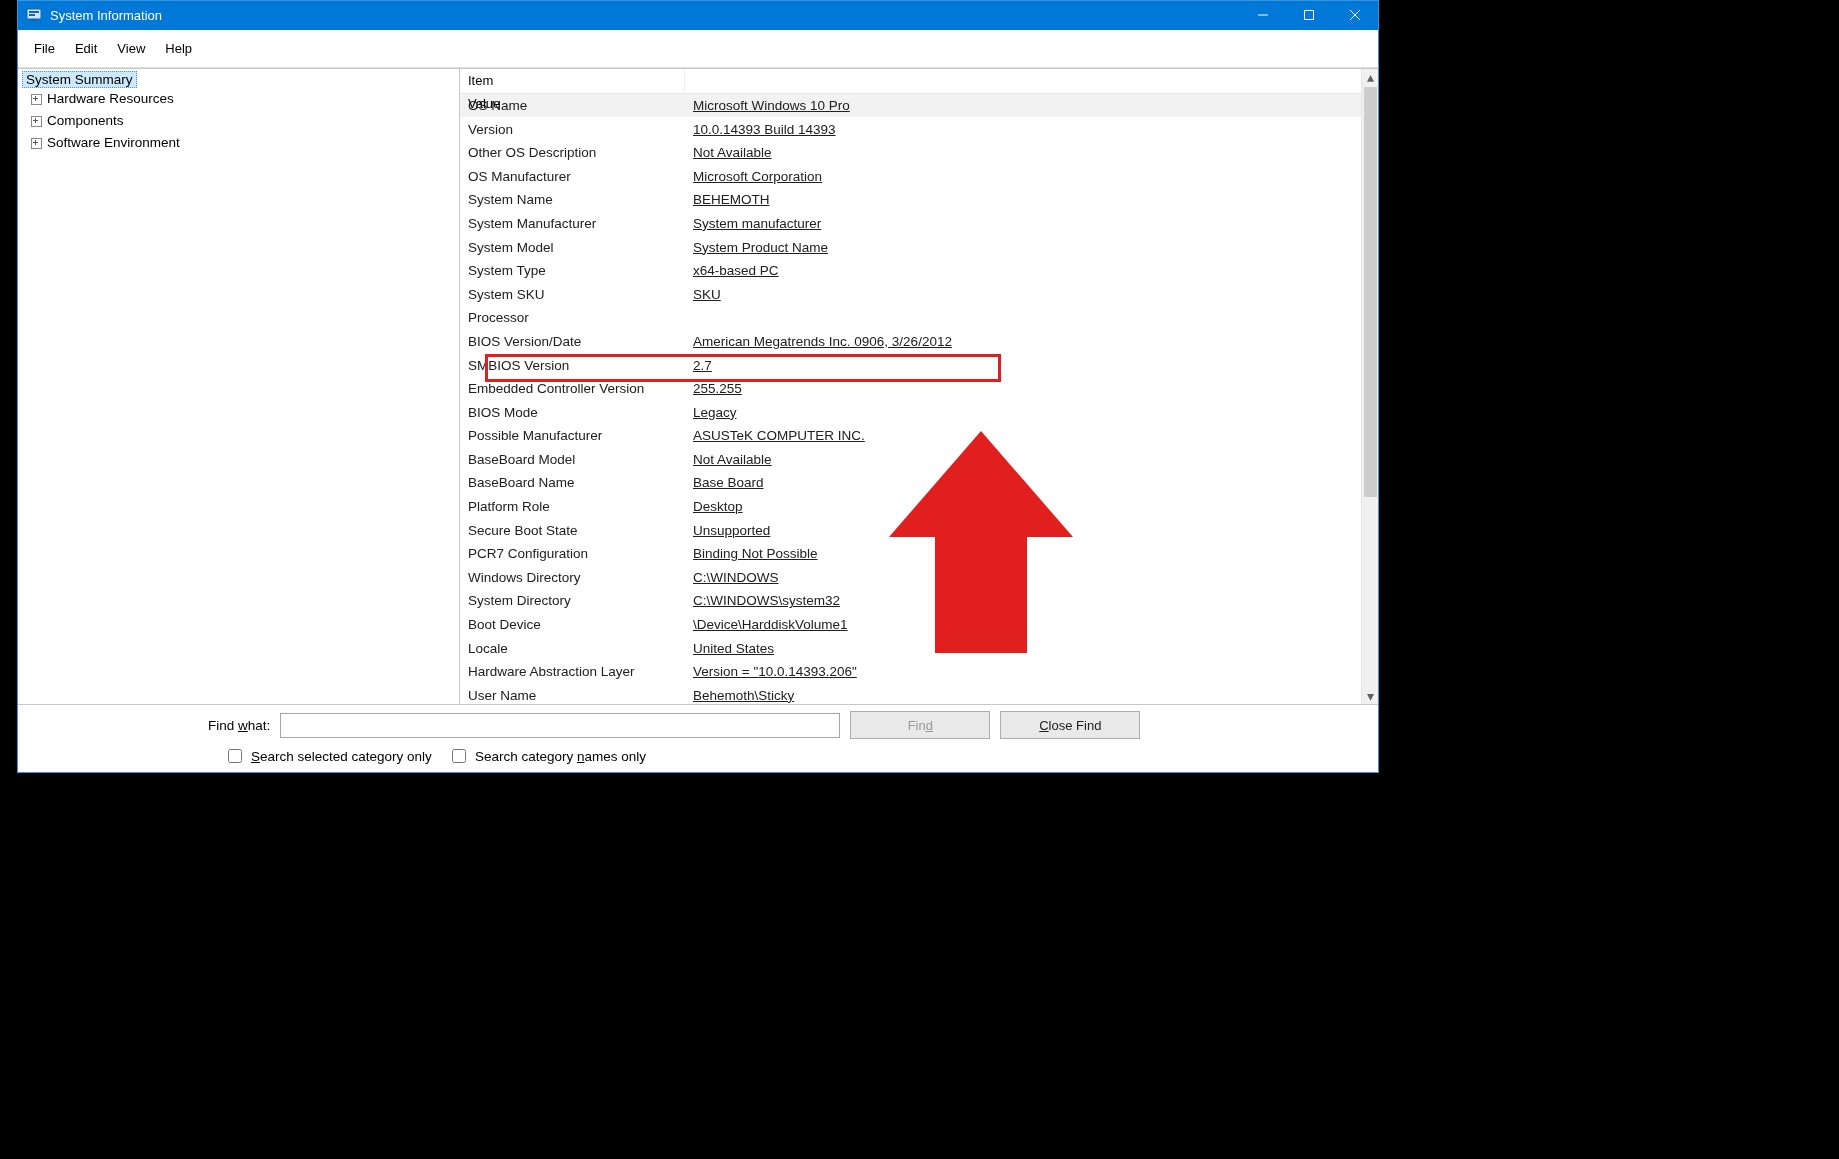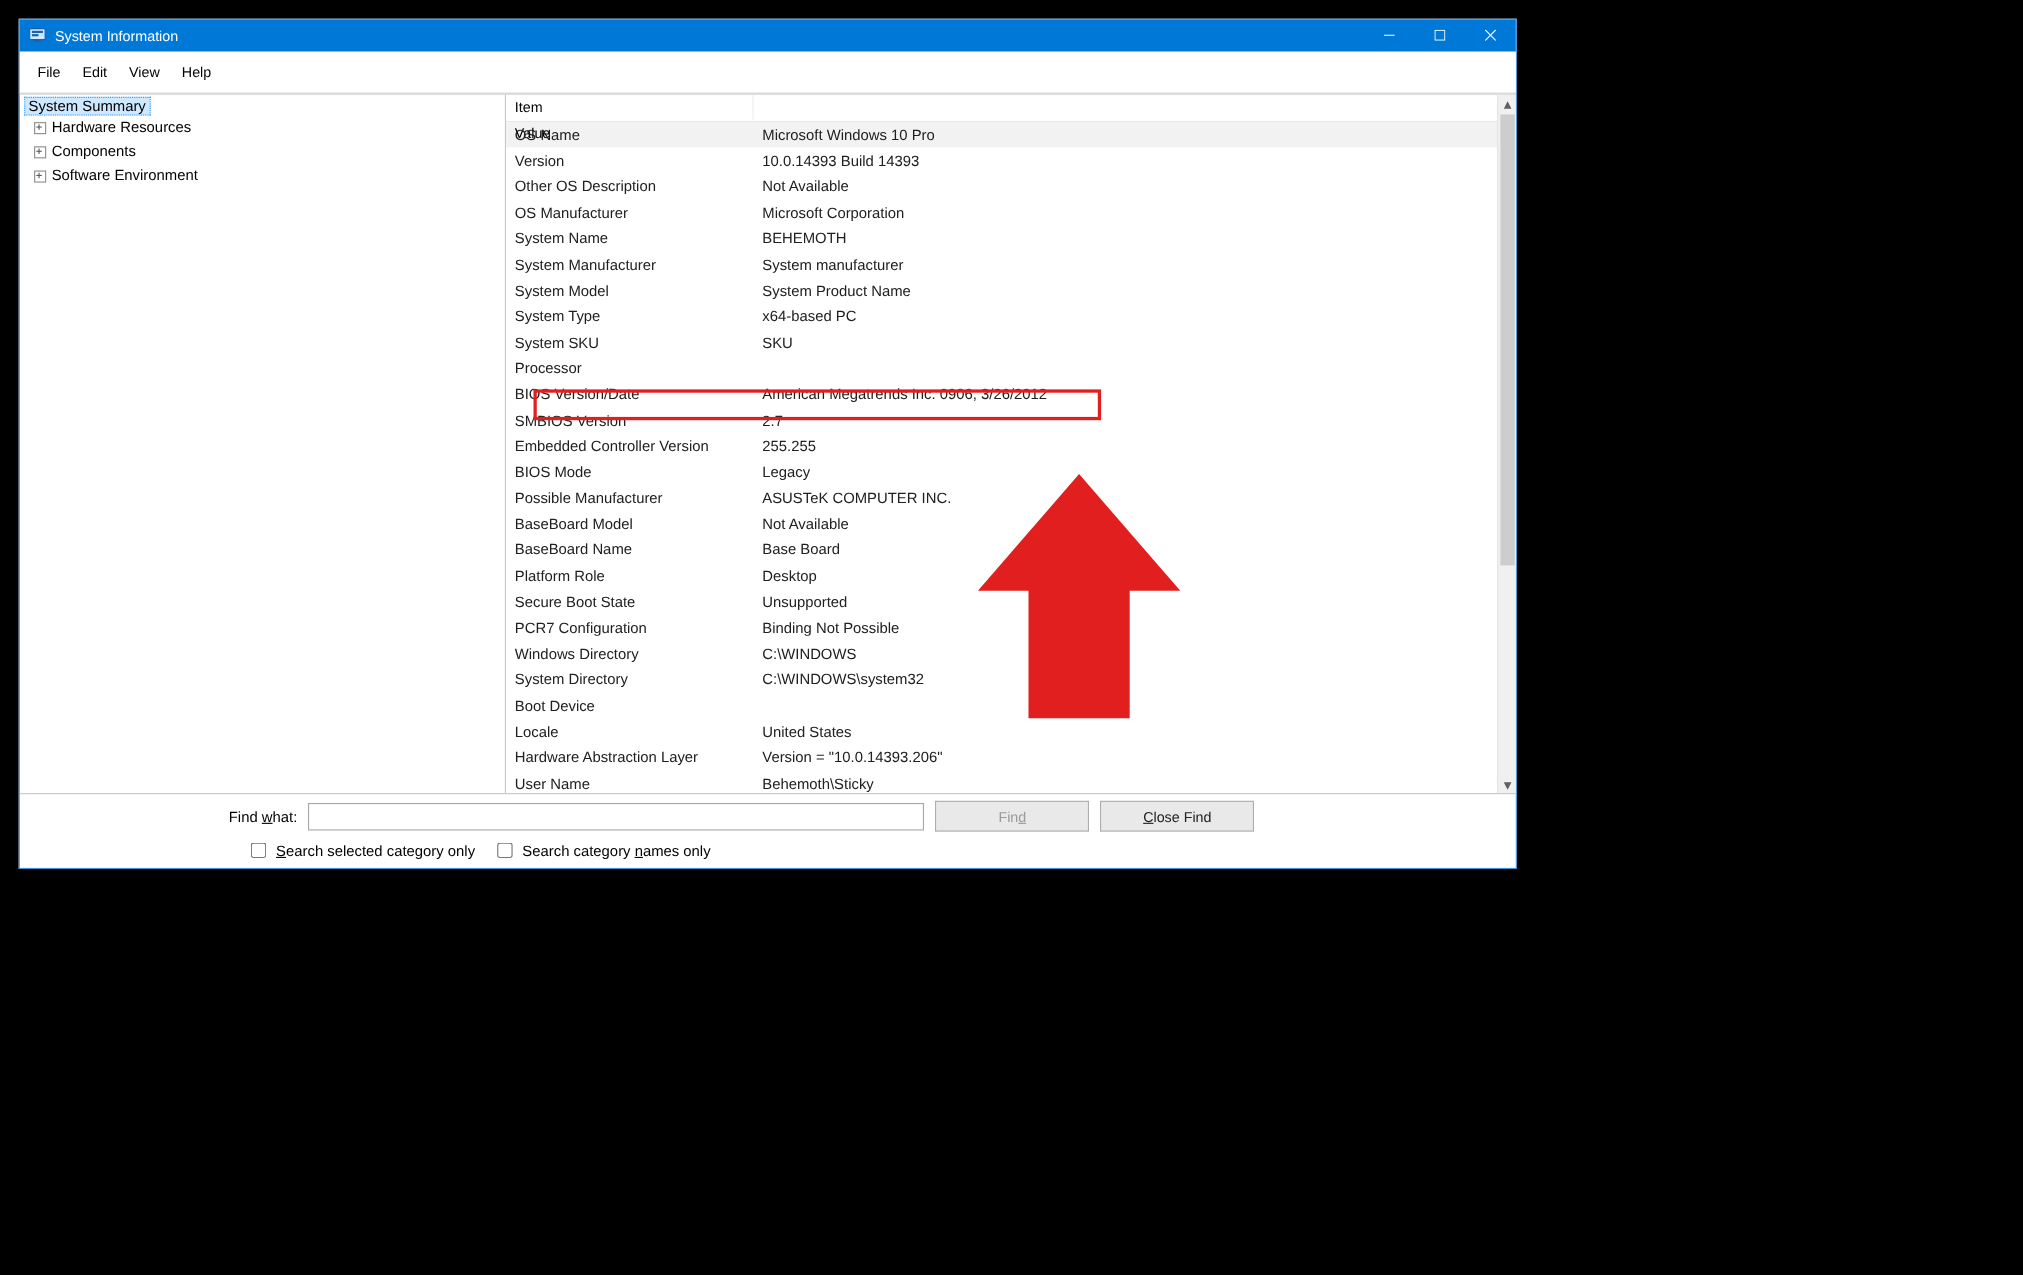--- a/index.html
+++ b/index.html
@@ -9,21 +9,21 @@
     font-family: "Segoe UI", Tahoma, sans-serif;
     font-size: 14px;
     width: 1839px;
     height: 1159px;
     overflow: hidden;
     position: relative;
   }
   .window {
     position: absolute;
     left: 17px;
-    top: 17px;
+    top: 0;
     width: 1362px;
     height: 773px;
     background: #fff;
     border: 1px solid #3b93d6;
     display: flex;
     flex-direction: column;
   }
   .titlebar {
     height: 29px;
     background: #0078d7;
@@ -126,21 +126,21 @@
   .detail-rows { }
   .row {
     display: flex;
     height: 23.6px;
     align-items: center;
     font-size: 13.5px;
     color: #202020;
   }
   .row.selected { background: #f2f2f2; }
   .row .cell-item { width: 225px; padding: 0 8px; white-space: nowrap; overflow: hidden; text-overflow: ellipsis; }
-  .row .cell-value { flex: 1; padding: 0 8px; white-space: nowrap; overflow: hidden; text-overflow: ellipsis; }
+  .row .cell-value { flex: 1; padding: 0 8px; white-space: nowrap; overflow: hidden; text-overflow: ellipsis; text-decoration: underline; }
   .vscroll {
     width: 17px;
     background: #f0f0f0;
     border-left: 1px solid #e4e4e4;
     position: relative;
   }
   .vscroll .arrow-up, .vscroll .arrow-down {
     position: absolute; left: 0; width: 17px; height: 17px;
     display: flex; align-items: center; justify-content: center;
     color: #606060;
@@ -336,20 +336,21 @@
             <div class="row">
               <div class="cell-item">Windows Directory</div>
               <div class="cell-value">C:\WINDOWS</div>
             </div>
             <div class="row">
               <div class="cell-item">System Directory</div>
               <div class="cell-value">C:\WINDOWS\system32</div>
             </div>
             <div class="row">
               <div class="cell-item">Boot Device</div>
+              <div class="cell-value">\Device\HarddiskVolume1</div>
             </div>
             <div class="row">
               <div class="cell-item">Locale</div>
               <div class="cell-value">United States</div>
             </div>
             <div class="row">
               <div class="cell-item">Hardware Abstraction Layer</div>
               <div class="cell-value">Version = "10.0.14393.206"</div>
             </div>
             <div class="row">

